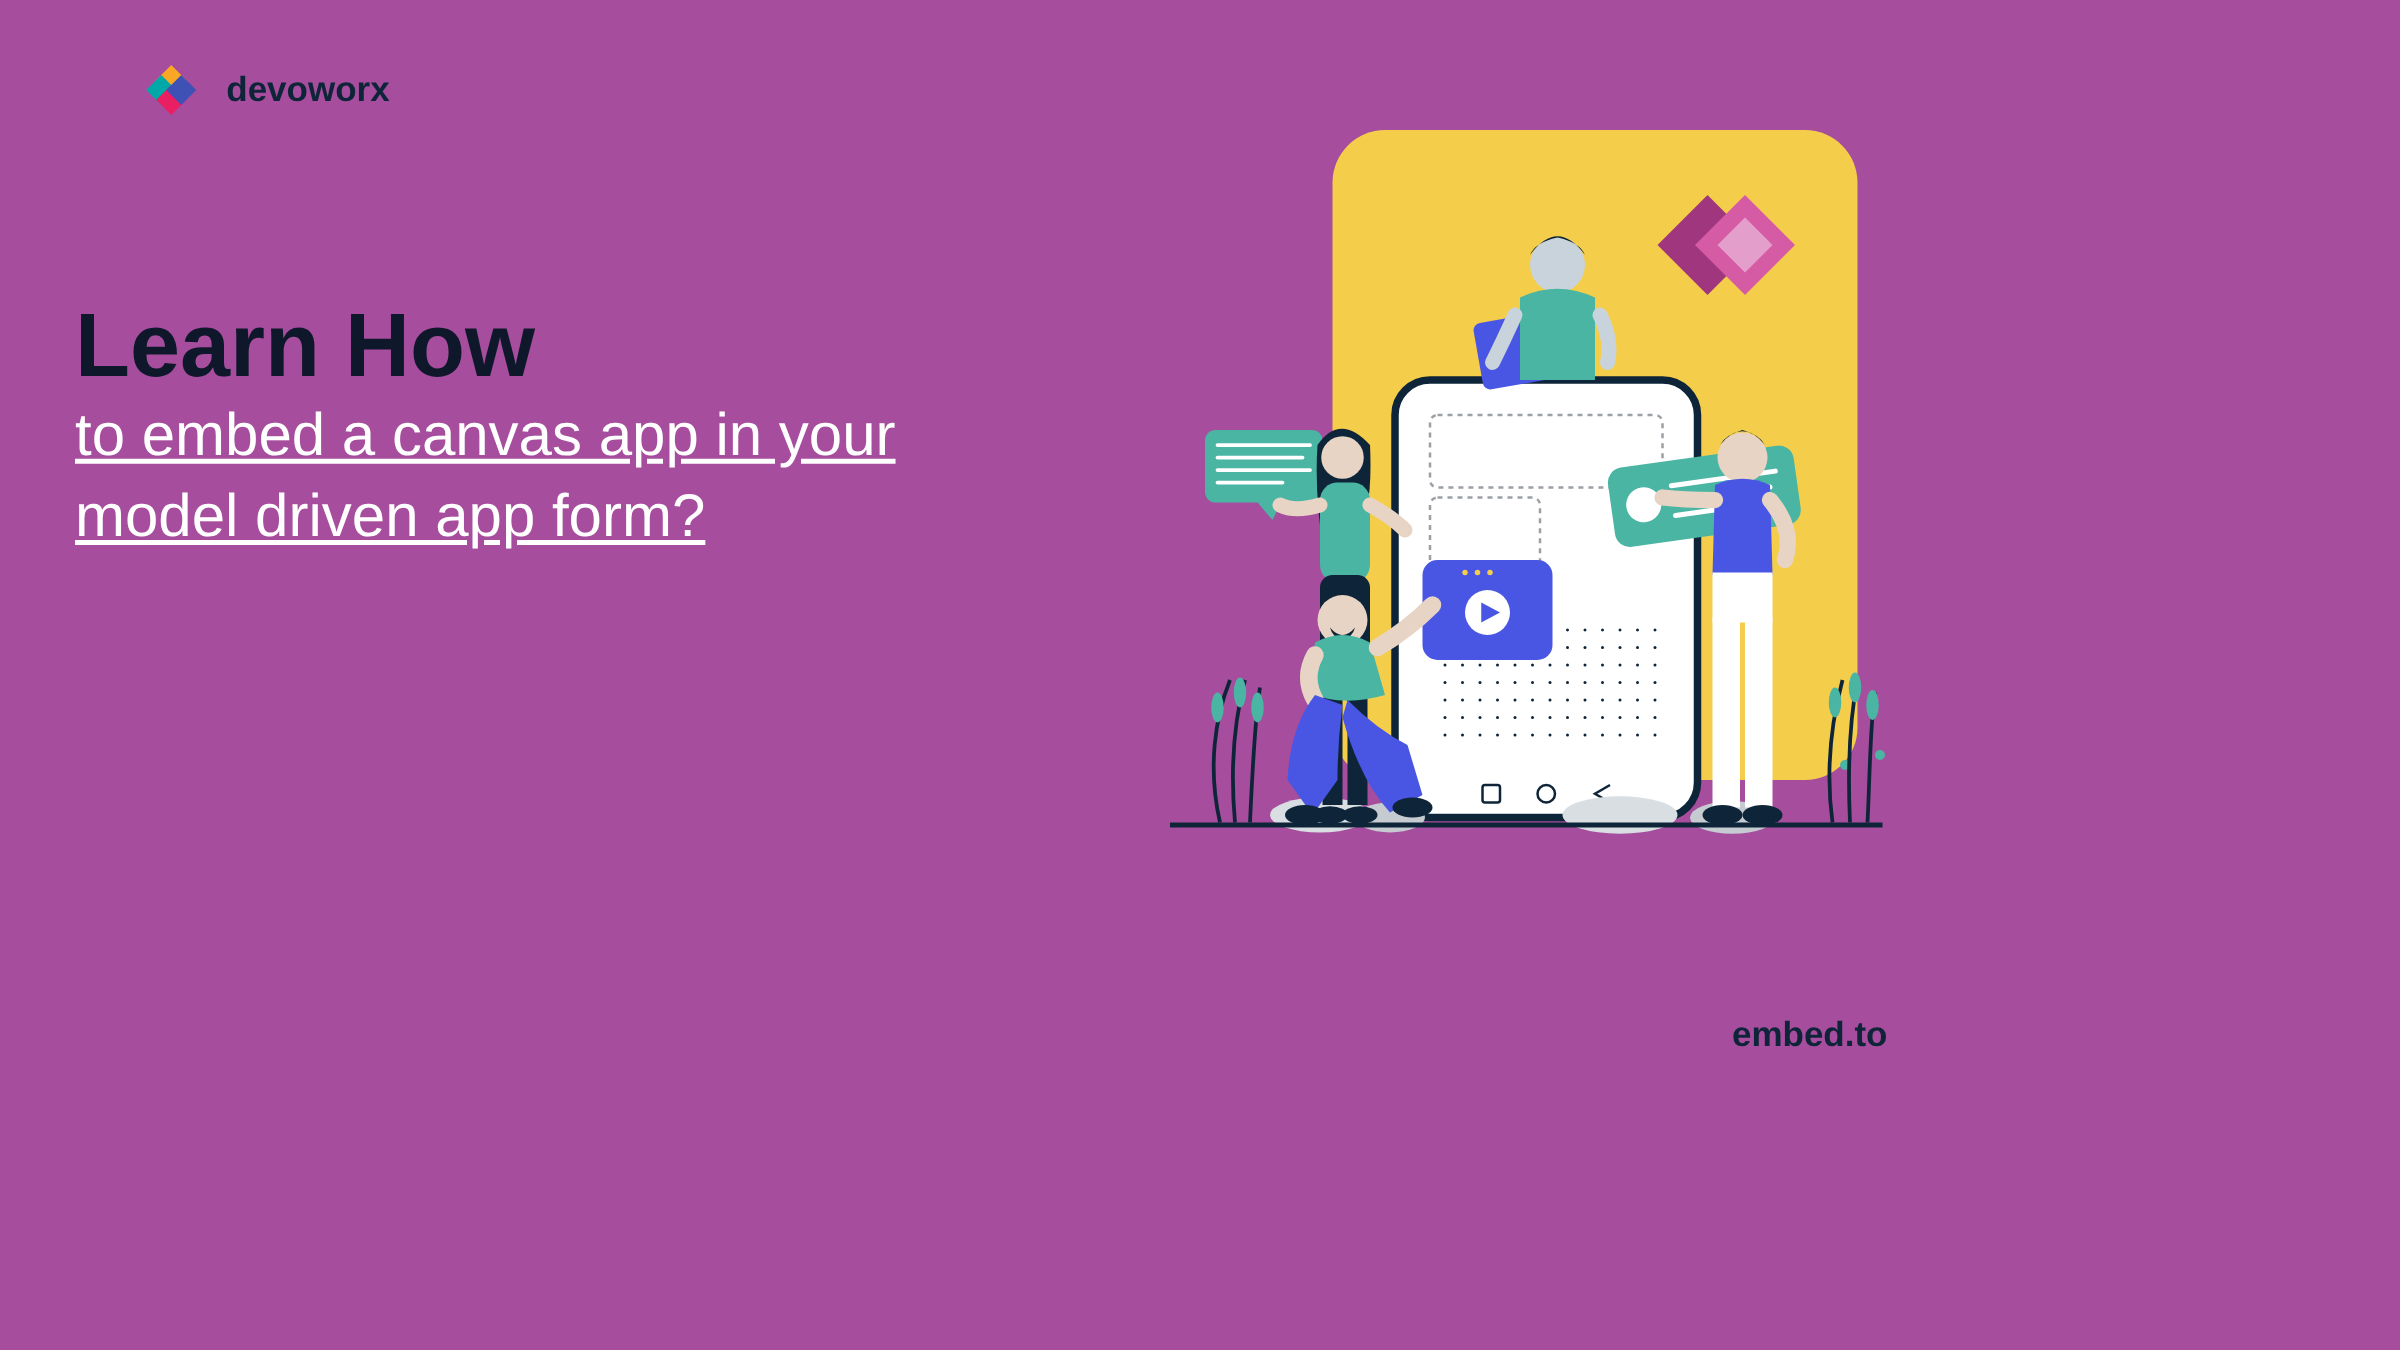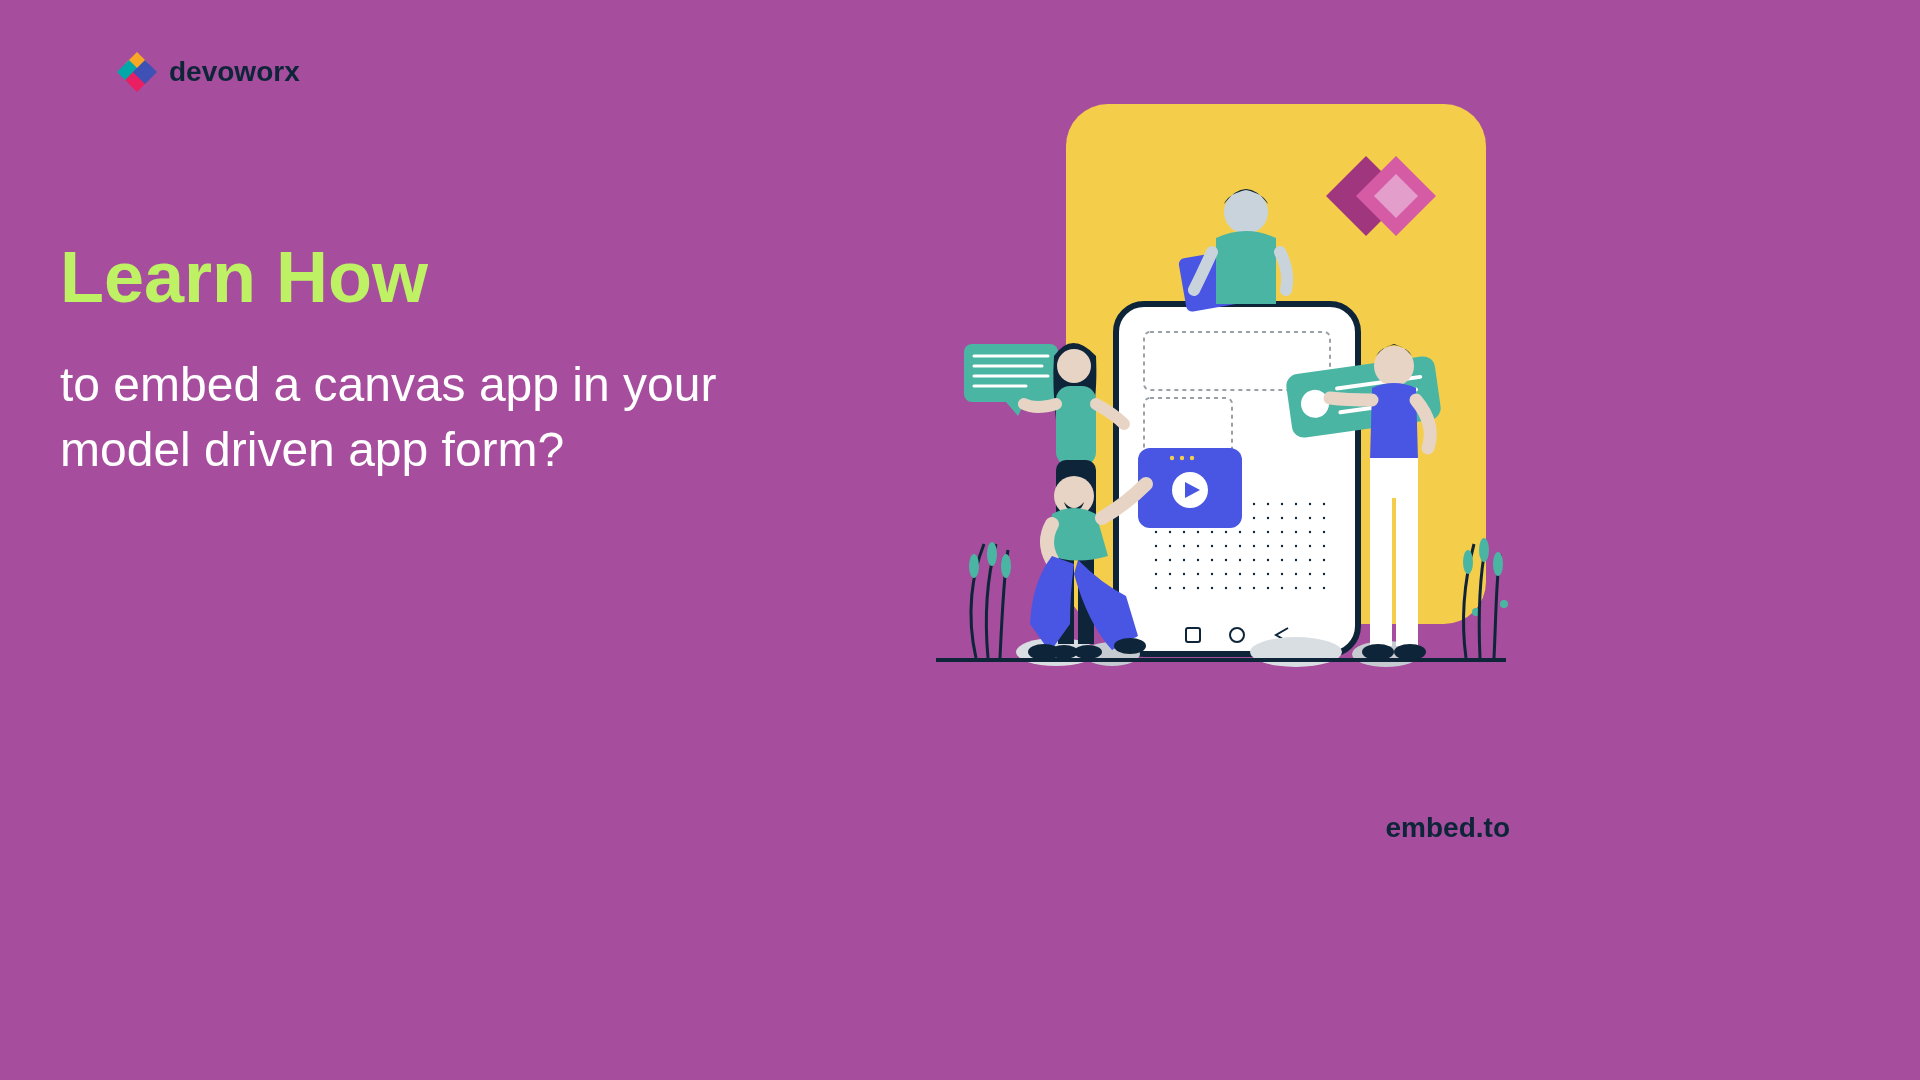--- a/index.html
+++ b/index.html
@@ -10,46 +10,46 @@
     font-family: 'Segoe UI', Arial, sans-serif;
     position: relative;
     overflow: hidden;
   }
   .logo-area {
     position: absolute;
     top: 50px;
     left: 115px;
     display: flex;
     align-items: center;
-    gap: 10px;
+    gap: 22px;
   }
   .logo-icon { width: 44px; height: 44px; }
   .logo-text {
     font-size: 28px;
     font-weight: 700;
     color: #0E2438;
   }
   .heading {
     position: absolute;
     top: 238px;
     left: 60px;
     width: 780px;
   }
   .heading-main {
     font-size: 72px;
     font-weight: 800;
-    color: #bef264;
+    color: #0f172a;
     line-height: 1.1;
-    margin-bottom: 36px;
   }
   .heading-sub {
     font-size: 48px;
     font-weight: 400;
     color: #FFFFFF;
     line-height: 1.35;
+    text-decoration: underline;
   }
   .footer-brand {
     position: absolute;
     bottom: 38px;
     right: 58px;
     font-size: 28px;
     font-weight: 800;
     color: #0E2438;
   }
   .illustration {

